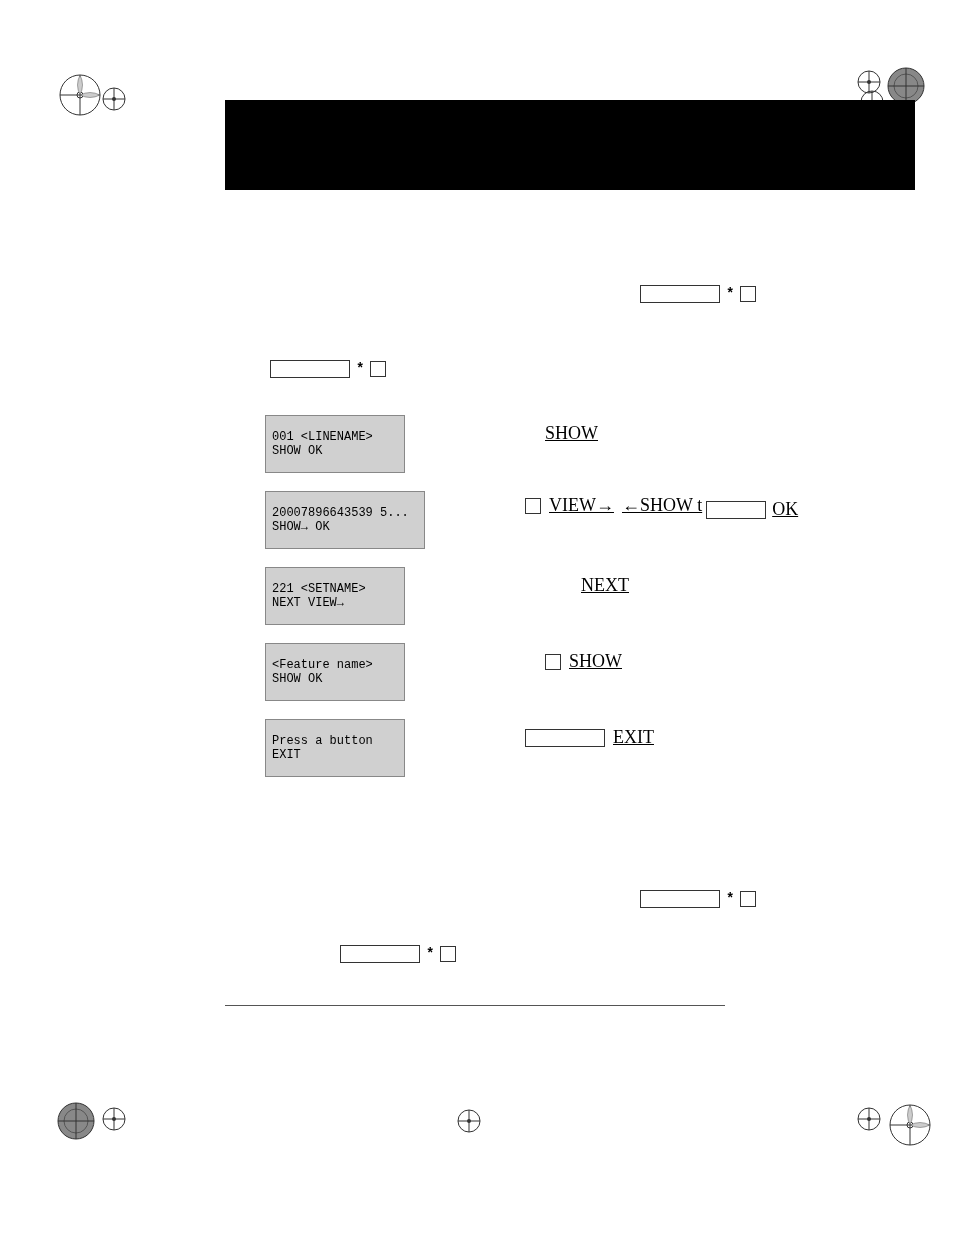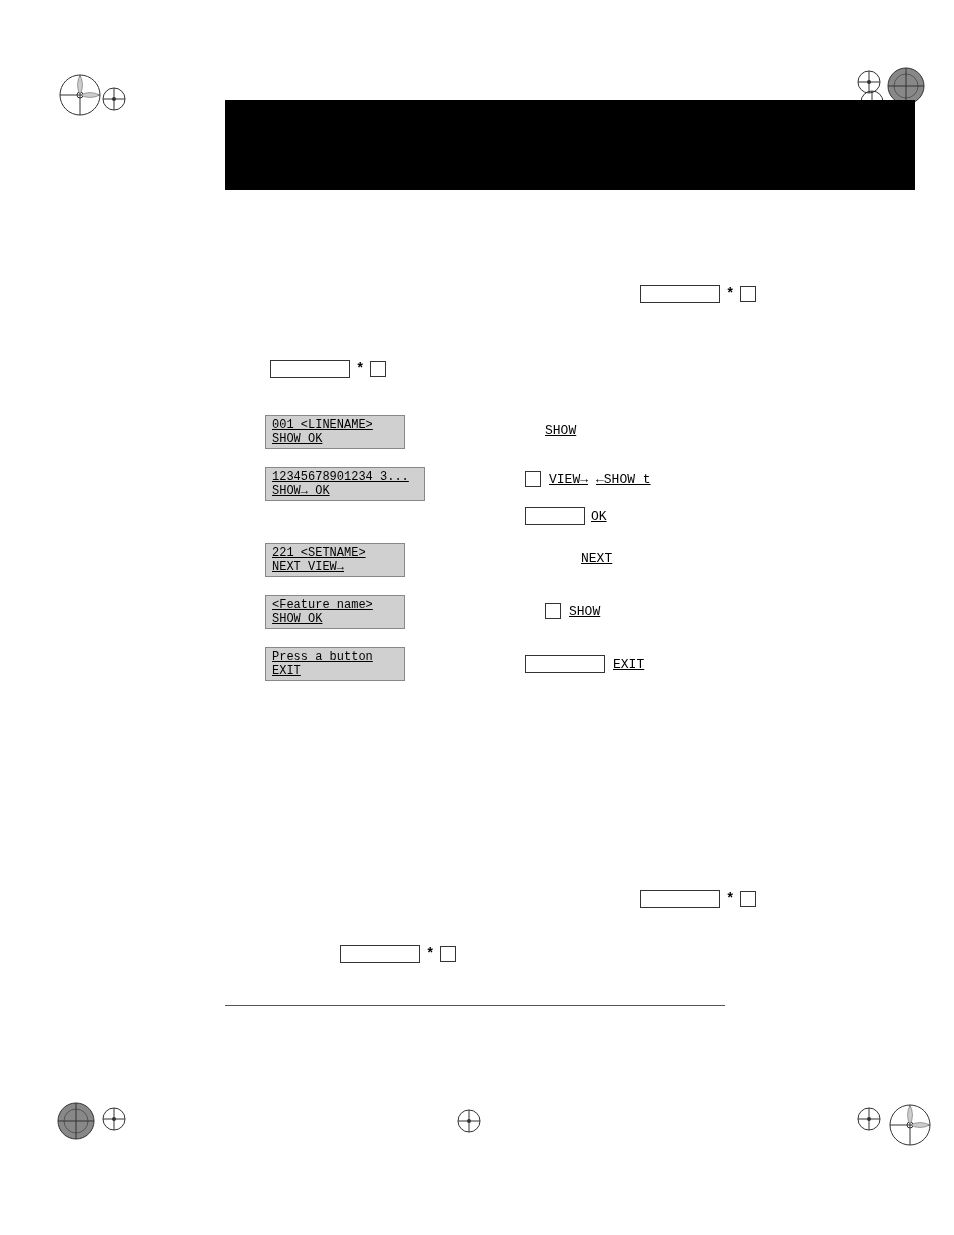--- a/index.html
+++ b/index.html
@@ -48,36 +48,35 @@
       border: 1px solid #333;
       background: #fff;
       vertical-align: middle;
     }
 
     
     .screen-box {
       display: inline-block;
       background: #d0d0d0;
       border: 1px solid #888;
-      padding: 2px 6px;
+      padding: 14px 6px;
       font-family: 'Courier New', monospace;
       font-size: 12px;
       min-width: 140px;
-      text-decoration: underline;
     }
 
     .screen-box-wide {
       min-width: 160px;
     }
 
     
     .ul-label {
       text-decoration: underline;
-      font-family: Liberation Mono, monospace;
-      font-size: 13px;
+      font-family: Liberation Serif, serif;
+      font-size: 18px;
     }
 
     
     .row {
       display: flex;
       align-items: flex-start;
       margin-bottom: 18px;
     }
 
     .row-left {
@@ -181,25 +180,25 @@
       </div>
     </div>
     <div class="row-right" style="padding-top:8px; margin-left:80px;">
       <span class="ul-label">SHOW</span>
     </div>
   </div>
 
   <div class="row">
     <div class="row-left">
       <div class="screen-box screen-box-wide">
-        <div>12345678901234 3...</div>
+        <div>20007896643539 5...</div>
         <div>     SHOW→     OK</div>
       </div>
     </div>
-    <div class="row-right" style="padding-top:4px; margin-left:60px; align-items:flex-start; flex-direction:column; gap:16px;">
+    <div class="row-right" style="padding-top:4px; margin-left:60px; align-items:flex-start; flex-direction:row; gap:4px;">
       <div style="display:flex; align-items:center; gap:8px;">
         <div class="checkbox-sq"></div>
         <span class="ul-label">VIEW→</span>
         <span class="ul-label">←SHOW t</span>
       </div>
       <div style="display:flex; align-items:center; gap:6px; margin-top:4px;">
         <div class="input-field" style="width:60px;"></div>
         <span class="ul-label">OK</span>
       </div>
     </div>

